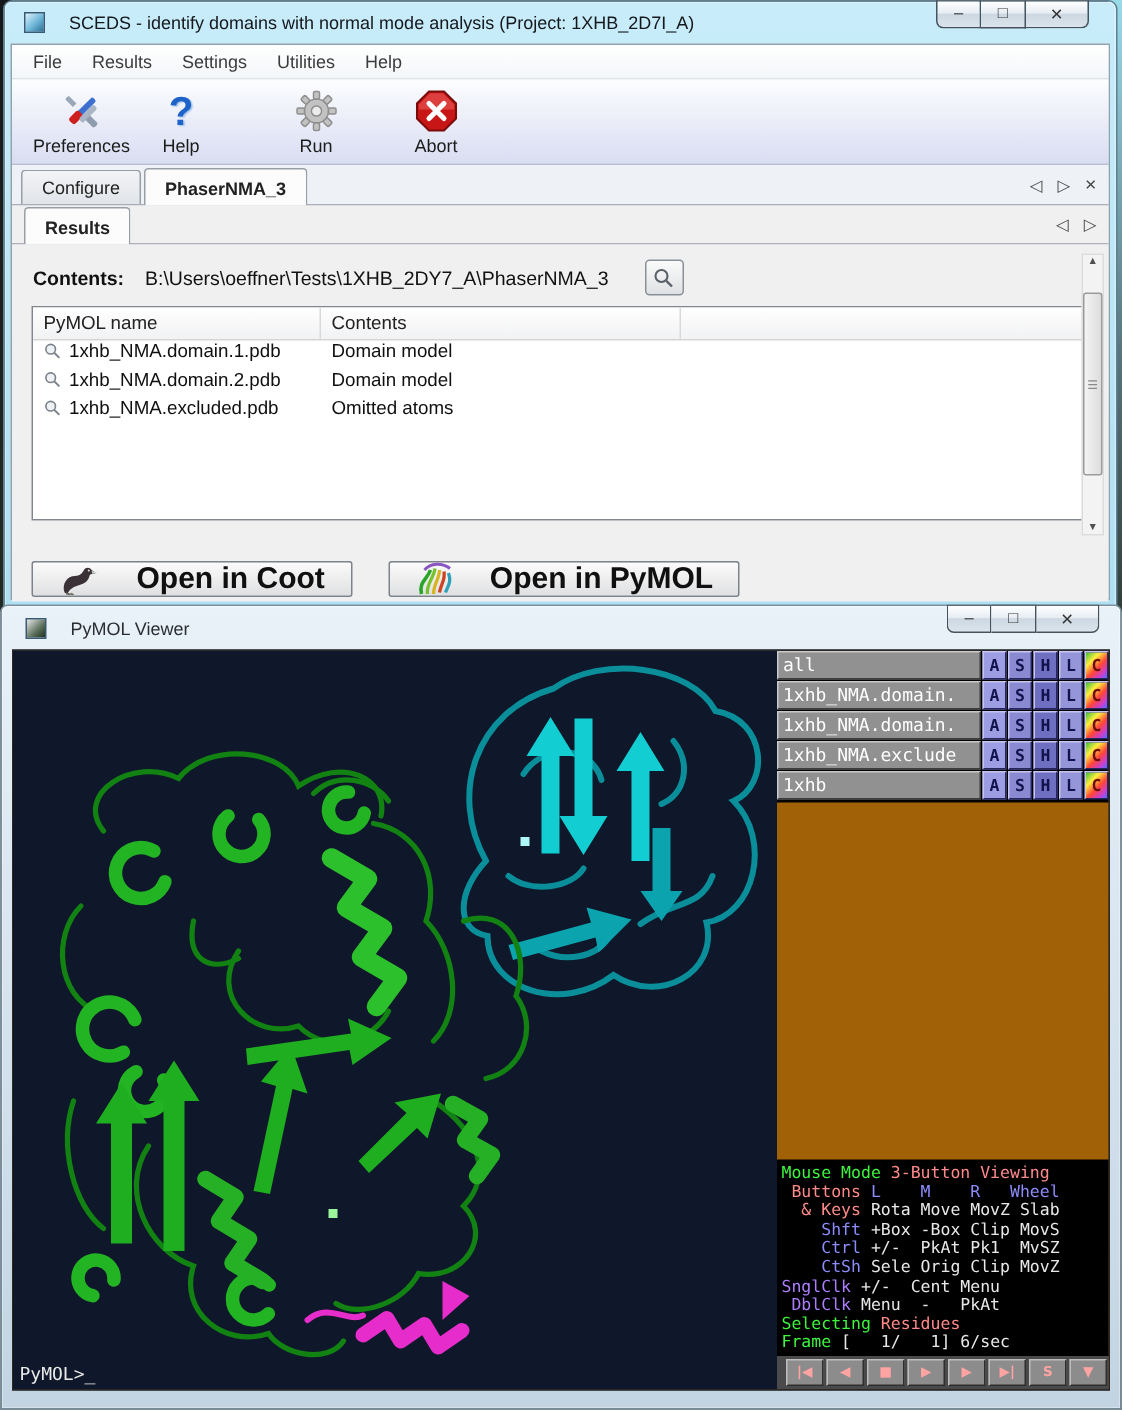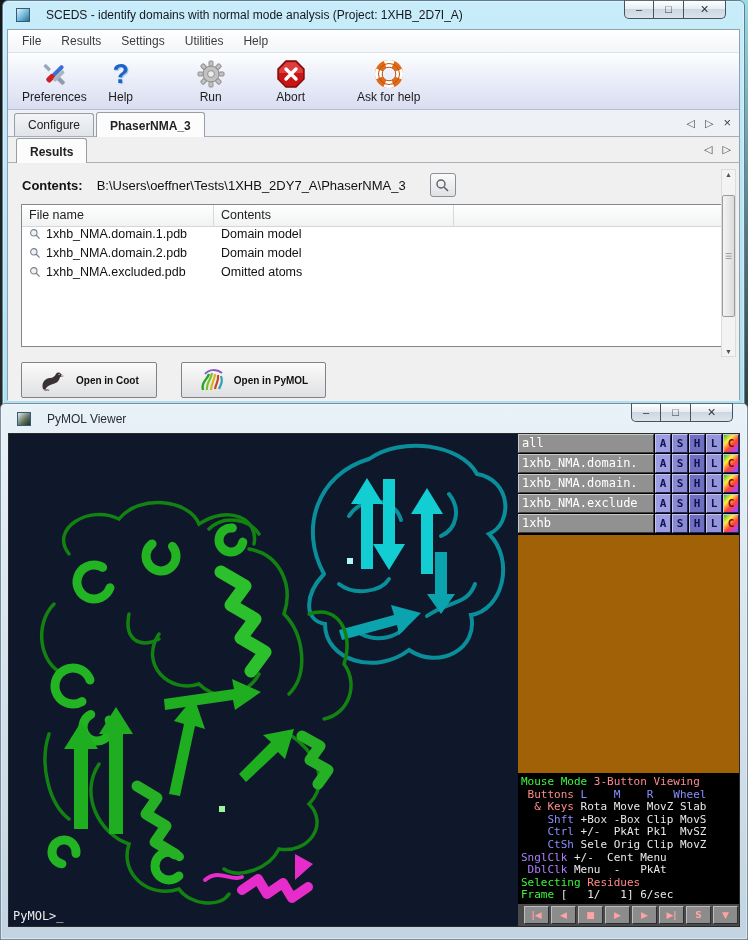--- a/index.html
+++ b/index.html
@@ -73,23 +73,23 @@
   .ft-row .ft-c2 { padding:0 7px; }
 
   .vscroll { position:absolute; right:3px; top:6px; width:15px; height:188px;
     background:#f3f3f3; border:1px solid #dcdcdc; }
   .vs-arrow { position:absolute; left:0; width:13px; text-align:center; font-size:7px; color:#505050; }
   .vs-thumb { position:absolute; left:0; top:25px; width:13px; height:122px;
     background:linear-gradient(90deg,#f4f4f4,#dcdcdc); border:1px solid #9b9b9b; border-radius:2px;
     display:flex; align-items:center; justify-content:center; color:#8a8a8a; font-size:8px; letter-spacing:0; }
 
   .action-row { position:absolute; left:13px; bottom:3px; display:flex; gap:24px; }
-  .action-btn { height:36px; display:flex; align-items:center; gap:7px; padding:0 17px;
+  .action-btn { height:24px; display:flex; align-items:center; gap:22px; padding:0 17px;
     border:1px solid #7d838b; border-radius:2px; background:linear-gradient(180deg,#fbfbfb 0%,#ececec 55%,#dfe0e2 100%);
-    font-size:10px; font-weight:bold; color:#101010; }
+    font-size:20px; font-weight:bold; color:#101010; }
 
   
   #pymol { left:0; top:403px; width:748px; height:537px; z-index:2;
     background:linear-gradient(180deg,#e9f2f9 0%,#c2d4e2 100%);
     border-radius:5px 5px 0 0; padding:0 7px 7px 7px; border-color:#7b8f9d; }
   #pymol .titlebar { height:29px; color:#2a2e33; }
   #pymol .titlebar .app-icon { background:linear-gradient(135deg,#e8e8e8,#5a6f5a 60%,#203020); }
   .pymol-body { display:flex; height:494px; background:#000; border:1px solid #2a2a2a; }
   .viewport { width:509px; position:relative; background:#0f172a; }
   .prompt { position:absolute; left:4px; bottom:3px; font:12px "DejaVu Sans Mono", monospace; color:#eaeaea; }
@@ -182,31 +182,20 @@
       <div class="tool" style="margin-left:22px;min-width:60px;">
         <span class="ticon">
           <svg width="28" height="28" viewBox="0 0 28 28">
             <polygon points="9,1 19,1 27,9 27,19 19,27 9,27 1,19 1,9" fill="#c81616" stroke="#7a0b0b" stroke-width="1.4"></polygon>
             <polygon points="9.6,2.2 18.4,2.2 25.8,9.6 25.8,13 2.2,13 2.2,9.6" fill="#e24848" opacity="0.8"></polygon>
             <path d="M9 9 L19 19 M19 9 L9 19" stroke="#ffffff" stroke-width="3.4" stroke-linecap="round"></path>
           </svg>
         </span>
         <span>Abort</span>
       </div>
-      <div class="tool" style="margin-left:26px;min-width:84px;">
-        <span class="ticon">
-          <svg width="28" height="28" viewBox="0 0 28 28">
-            <circle cx="14" cy="14" r="10.5" fill="none" stroke="#e06a18" stroke-width="7"></circle>
-            <circle cx="14" cy="14" r="10.5" fill="none" stroke="#ffffff" stroke-width="7" stroke-dasharray="8.2 8.2" stroke-dashoffset="4"></circle>
-            <circle cx="14" cy="14" r="10.5" fill="none" stroke="#b8540f" stroke-width="1"></circle>
-            <circle cx="14" cy="14" r="6.8" fill="none" stroke="#b8540f" stroke-width="1"></circle>
-          </svg>
-        </span>
-        <span>Ask for help</span>
-      </div>
     </div>
 
     <div class="tabstrip">
       <div class="tab">Configure</div>
       <div class="tab active">PhaserNMA_3</div>
       <div class="tabnav">
         <span>◁</span>
         <span>▷</span>
         <span style="font-size:13px;line-height:11px;">×</span>
       </div>
@@ -227,21 +216,21 @@
         <span class="search-btn">
           <svg width="15" height="15" viewBox="0 0 15 15">
             <circle cx="6" cy="6" r="4" fill="none" stroke="#5a6068" stroke-width="1.4"></circle>
             <line x1="9.2" y1="9.2" x2="13" y2="13" stroke="#5a6068" stroke-width="1.6"></line>
           </svg>
         </span>
       </div>
 
       <div class="file-table">
         <div class="ft-header">
-          <div class="ft-c1">File name</div>
+          <div class="ft-c1">PyMOL name</div>
           <div class="ft-c2">Contents</div>
           <div class="ft-c3"></div>
         </div>
         <div class="ft-row">
             <div class="ft-c1">
               <svg width="12" height="12" viewBox="0 0 12 12">
                 <circle cx="4.8" cy="4.8" r="3.2" fill="#eef2f5" stroke="#7a828c" stroke-width="1.1"></circle>
                 <line x1="7.3" y1="7.3" x2="10.6" y2="10.6" stroke="#7a828c" stroke-width="1.3"></line>
               </svg>
               <span>1xhb_NMA.domain.1.pdb</span>

